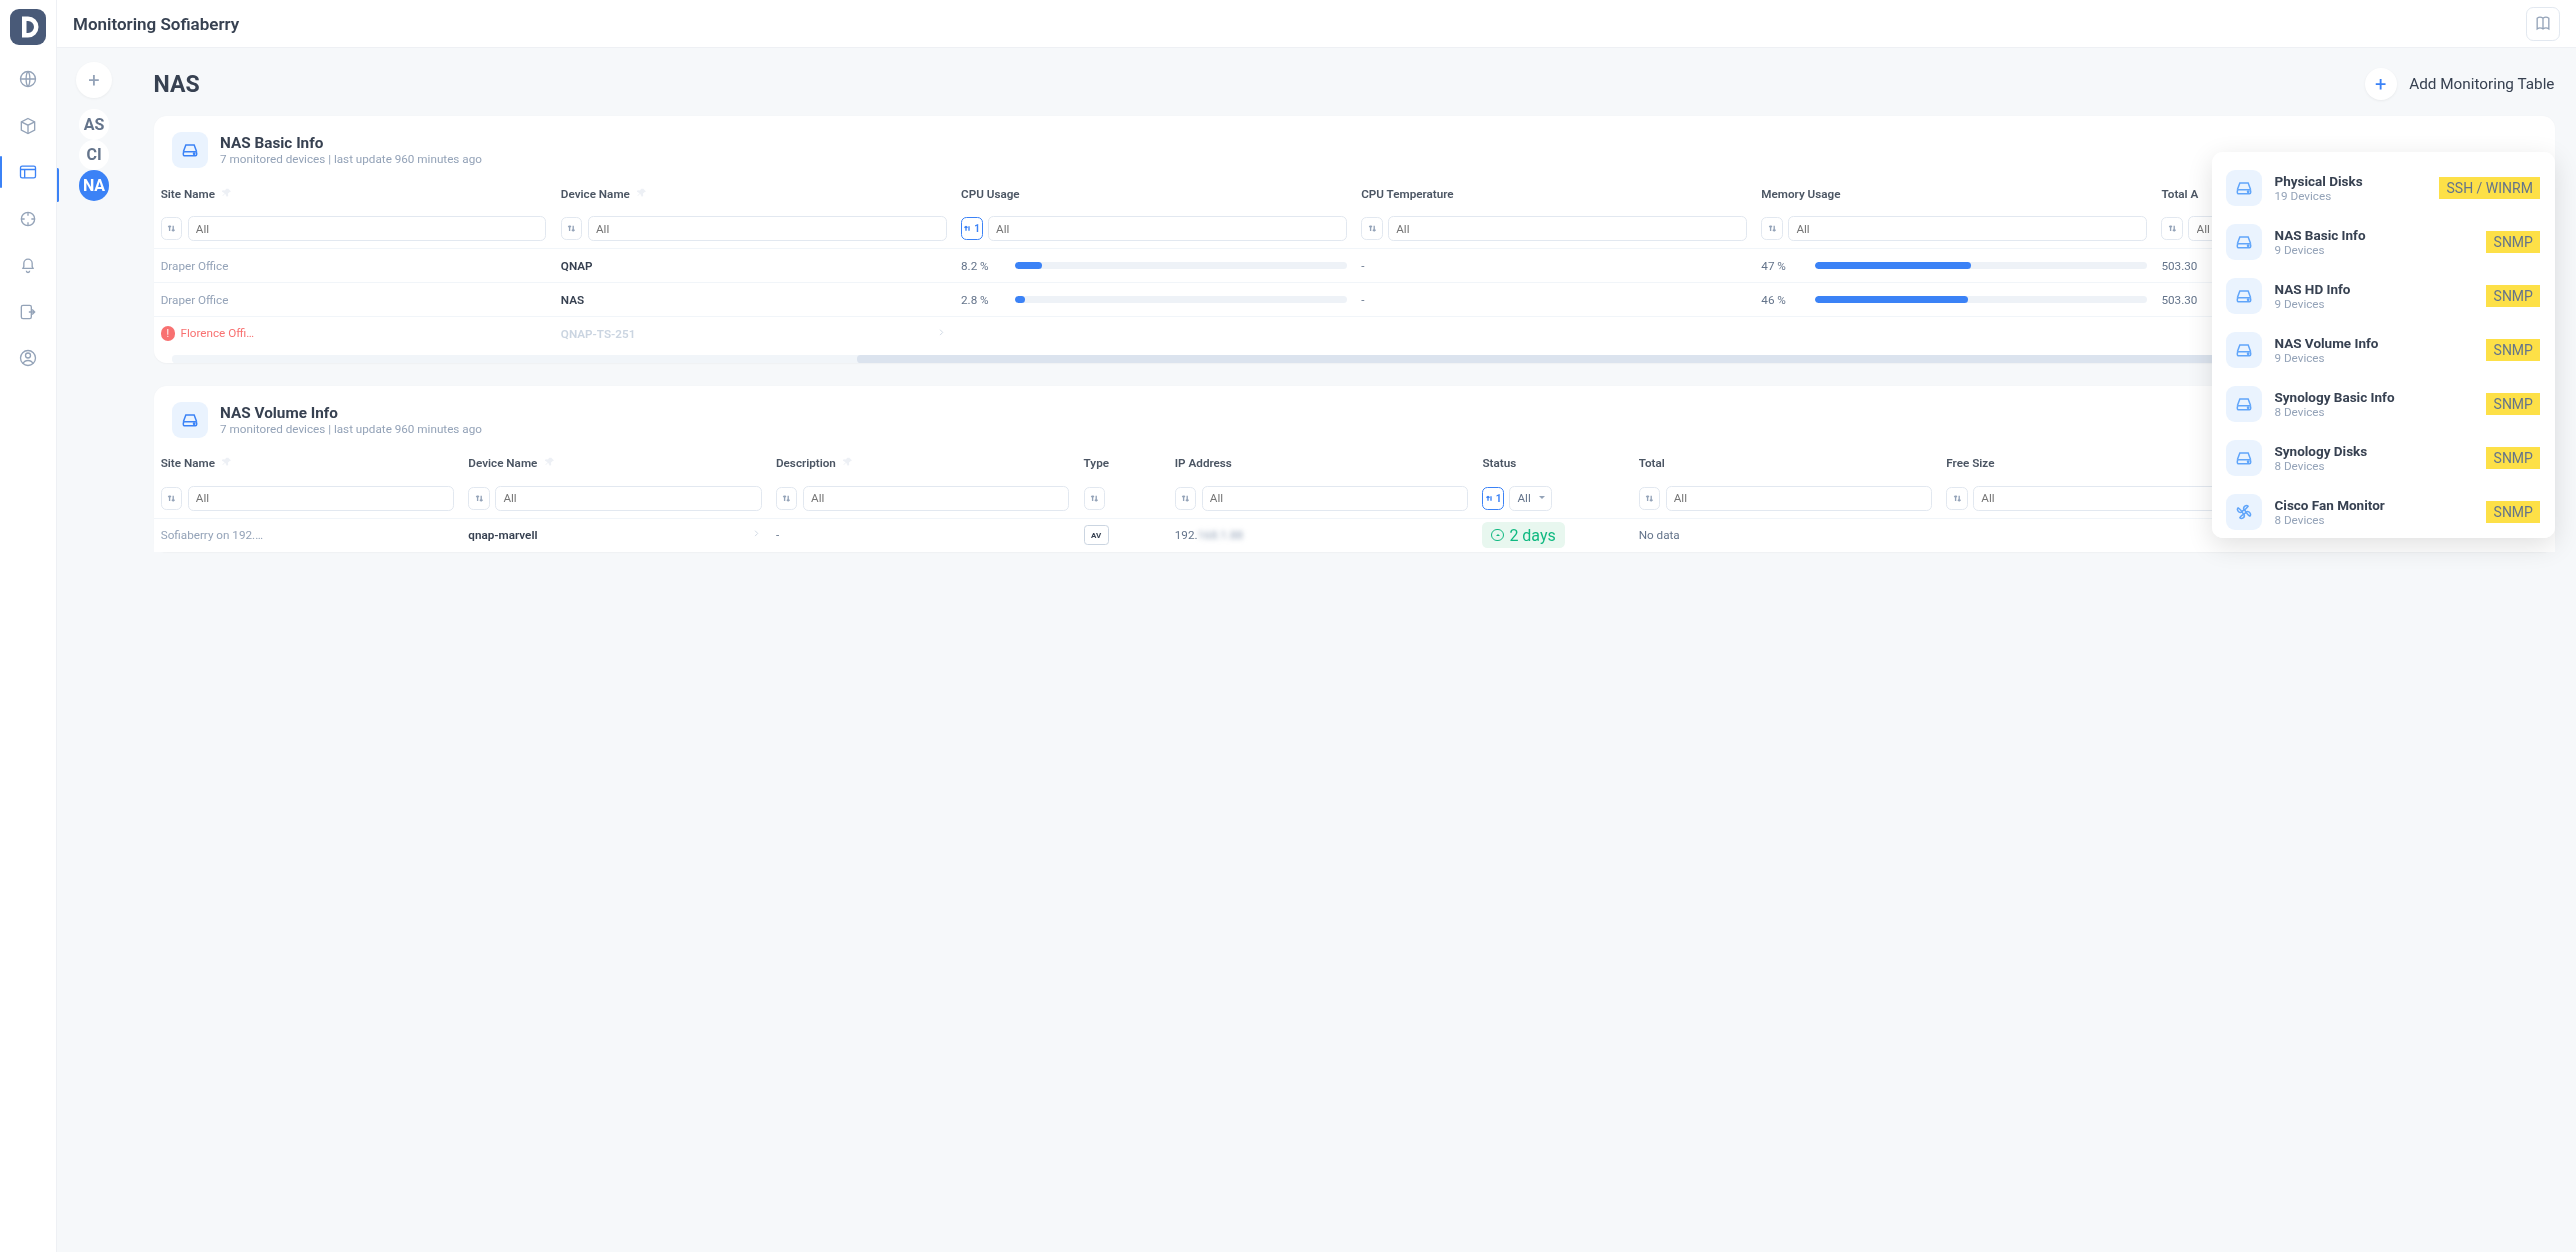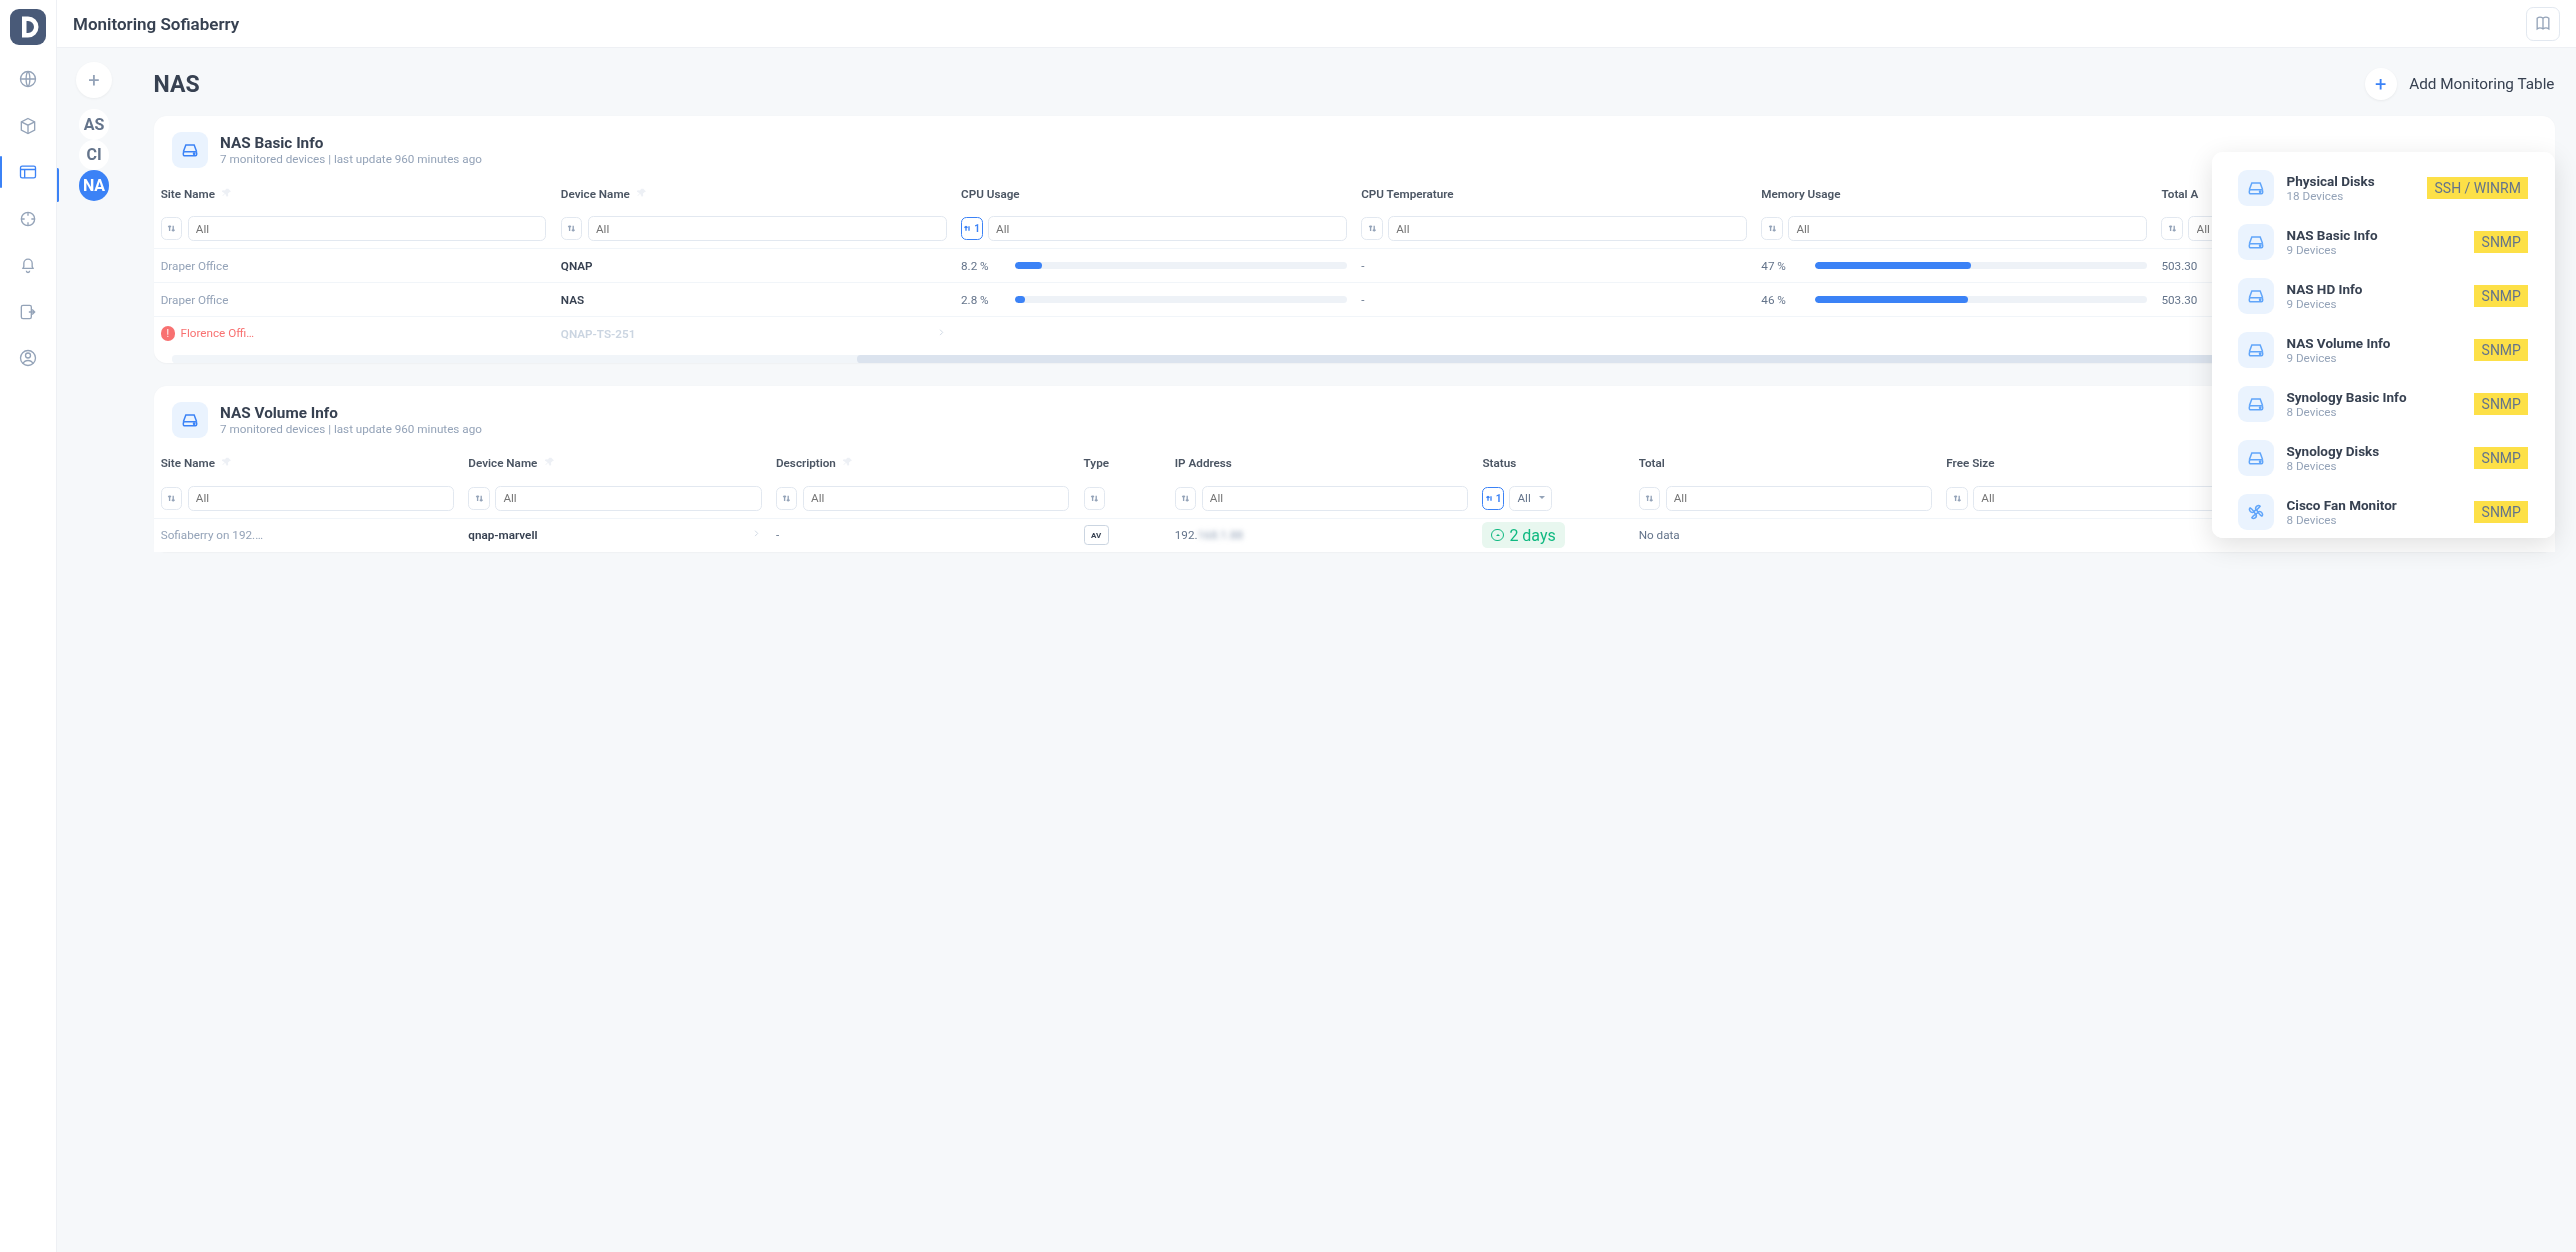--- a/index.html
+++ b/index.html
@@ -55,21 +55,21 @@
 .dev{color:#374151;font-weight:600;display:flex;align-items:center;gap:5.4px}
 .chev{color:#cbd5e1;margin-left:auto}
 .bar{display:flex;align-items:center;gap:9px}
 .bar-txt{width:45px;color:#64748b}
 .bar-track{flex:1;height:7.2px;background:#eef2f7;border-radius:3.6px;overflow:hidden}
 .bar-fill{height:100%;background:#3b82f6;border-radius:3.6px}
 .err-ic{width:14.4px;height:14.4px;border-radius:7.2px;background:#f87171;color:#fff;display:inline-flex;align-items:center;justify-content:center;font-size:10px;margin-right:5.4px}
 .hscroll{height:7.2px;margin:5.4px 18px 12.6px;position:relative}
 .hscroll .track{height:7.2px;background:#f1f5f9;border-radius:3.6px}
 .hscroll .thumb{position:absolute;top:0;height:7.2px;background:#dbe3ee;border-radius:3.6px}
-.dropdown{position:absolute;top:104px;right:21.5px;width:343px;max-height:386px;overflow-y:auto;background:#fff;border-radius:10.8px;box-shadow:0 7.2px 27px rgba(0,0,0,.12);padding:9px 12px;z-index:50}
+.dropdown{position:absolute;top:104px;right:21.5px;width:343px;max-height:386px;overflow-y:auto;background:#fff;border-radius:10.8px;box-shadow:0 7.2px 27px rgba(0,0,0,.12);padding:9px 0;z-index:50}
 .dd-item{display:flex;align-items:center;gap:12.6px;padding:9px 14.4px;cursor:pointer}
 .dd-ic{width:36px;height:36px;border-radius:9px;background:#eaf3fe;display:flex;align-items:center;justify-content:center;color:#60a5fa}
 .dd-ic svg{width:20px;height:20px;stroke:currentColor;fill:none;stroke-width:1.8}
 .dd-body{flex:1}
 .dd-title{font-size:13.5px;font-weight:700;color:#374151}
 .dd-sub{font-size:11.7px;color:#94a3b8}
 .dd-tag{font-size:14px;color:#64748b;background:#fde047;border-radius:0;padding:2.7px 7.2px}
 .type-ic{width:25px;height:20px;background:#fff;border:0.9px solid #cbd5e1;border-radius:3.6px;display:inline-flex;align-items:center;justify-content:center;font-size:8px;font-weight:700;color:#374151}
 .status-pill{display:inline-flex;align-items:center;gap:5.4px;background:#e8f7ef;color:#10b981;border-radius:5.4px;padding:3.6px 9px;font-size:16px}
 .status-pill .dot{width:12.6px;height:12.6px;border:1.8px solid #10b981;border-radius:6.3px;display:flex;align-items:center;justify-content:center}
@@ -560,21 +560,21 @@
             <div class="dd-item">
               <div class="dd-ic">
                 <svg viewBox="0 0 24 24">
                   <path d="M4 14l3-8h10l3 8"></path>
                   <rect x="4" y="14" width="16" height="5" rx="1.5"></rect>
                   <circle cx="17" cy="16.5" r="0.8" fill="currentColor"></circle>
                 </svg>
               </div>
               <div class="dd-body">
                 <div class="dd-title">Physical Disks</div>
-                <div class="dd-sub">18 Devices</div>
+                <div class="dd-sub">19 Devices</div>
               </div>
               <div class="dd-tag">SSH / WINRM</div>
             </div>
             <div class="dd-item">
               <div class="dd-ic">
                 <svg viewBox="0 0 24 24">
                   <path d="M4 14l3-8h10l3 8"></path>
                   <rect x="4" y="14" width="16" height="5" rx="1.5"></rect>
                   <circle cx="17" cy="16.5" r="0.8" fill="currentColor"></circle>
                 </svg>

